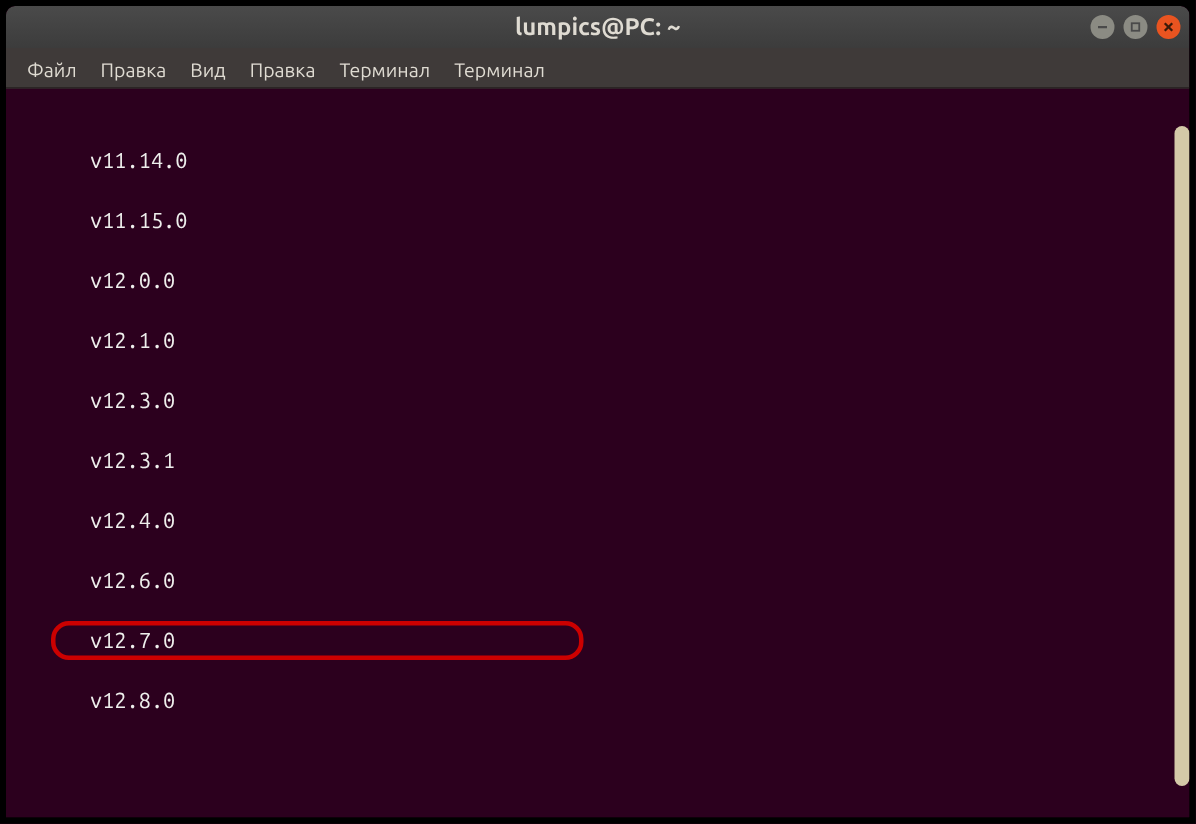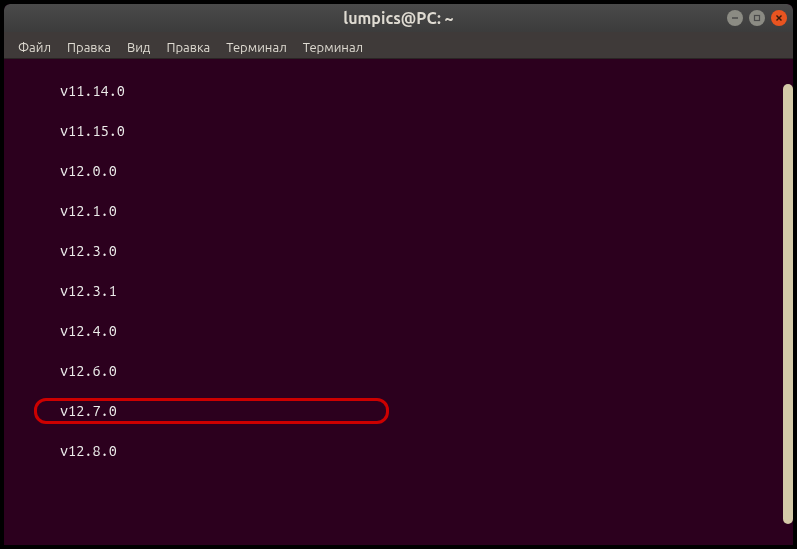--- a/index.html
+++ b/index.html
@@ -80,20 +80,21 @@
     .terminal-body {
       flex: 1;
       background: #2c001e;
       color: #eeeeec;
       padding: 2px 8px;
       font-size: 14.5px;
       line-height: 20px;
       white-space: pre;
       position: relative;
       overflow: hidden;
+      margin-top: 16px;
     }
     .version-line { color: #eeeeec; padding-left: 48px; }
     .highlight-box {
       position: absolute;
       border: 3px solid #cc0000;
       border-radius: 12px;
       left: 30px;
       top: 339px;
       width: 355px;
       height: 26px;

